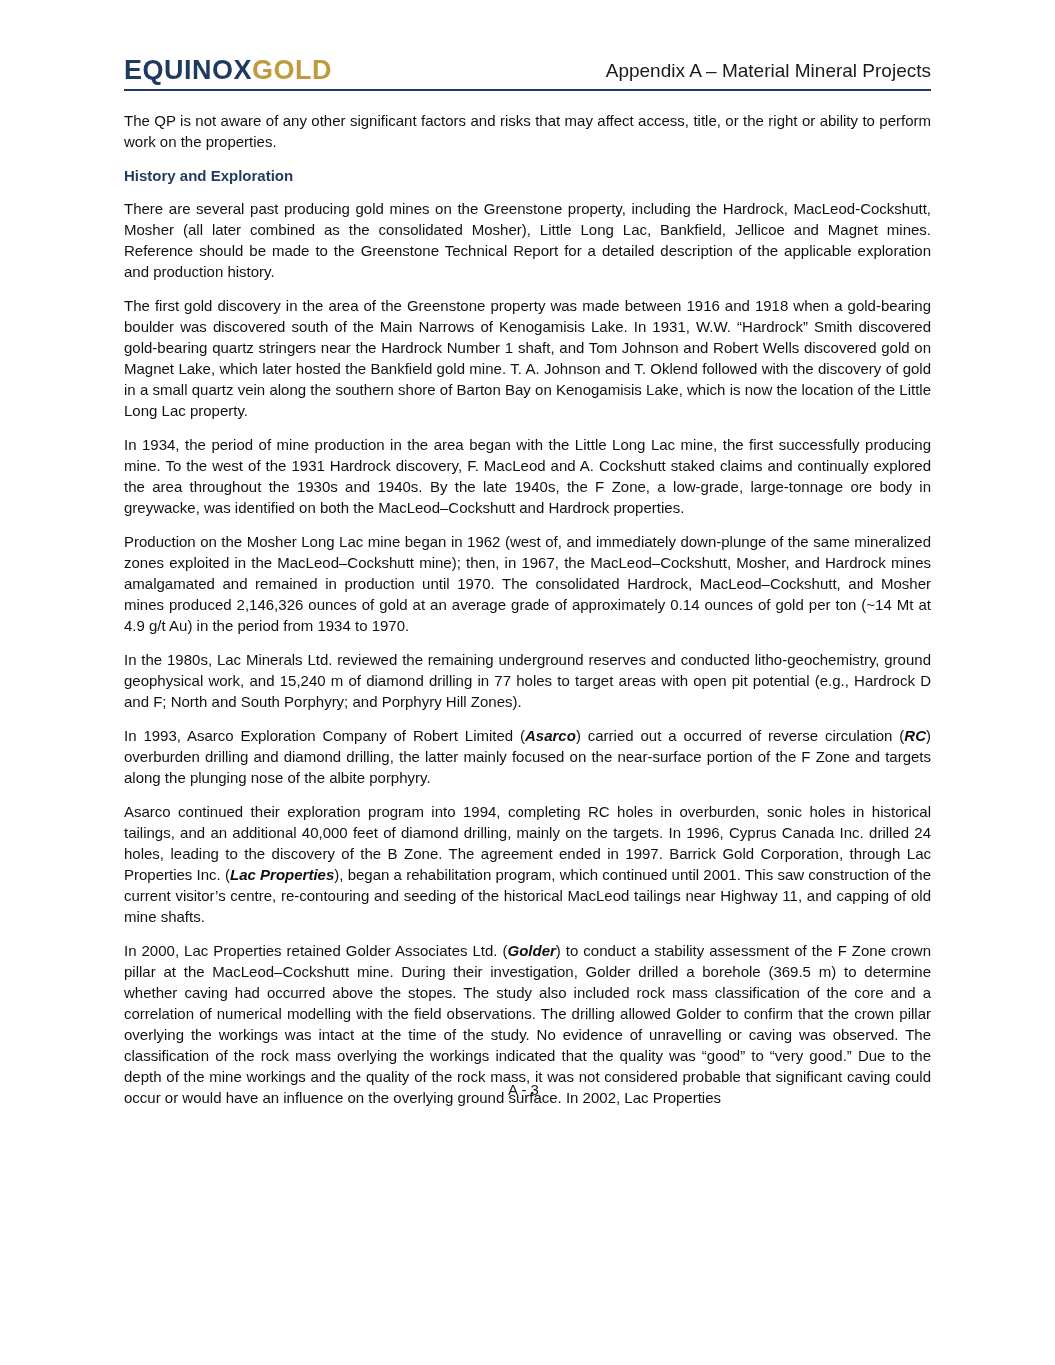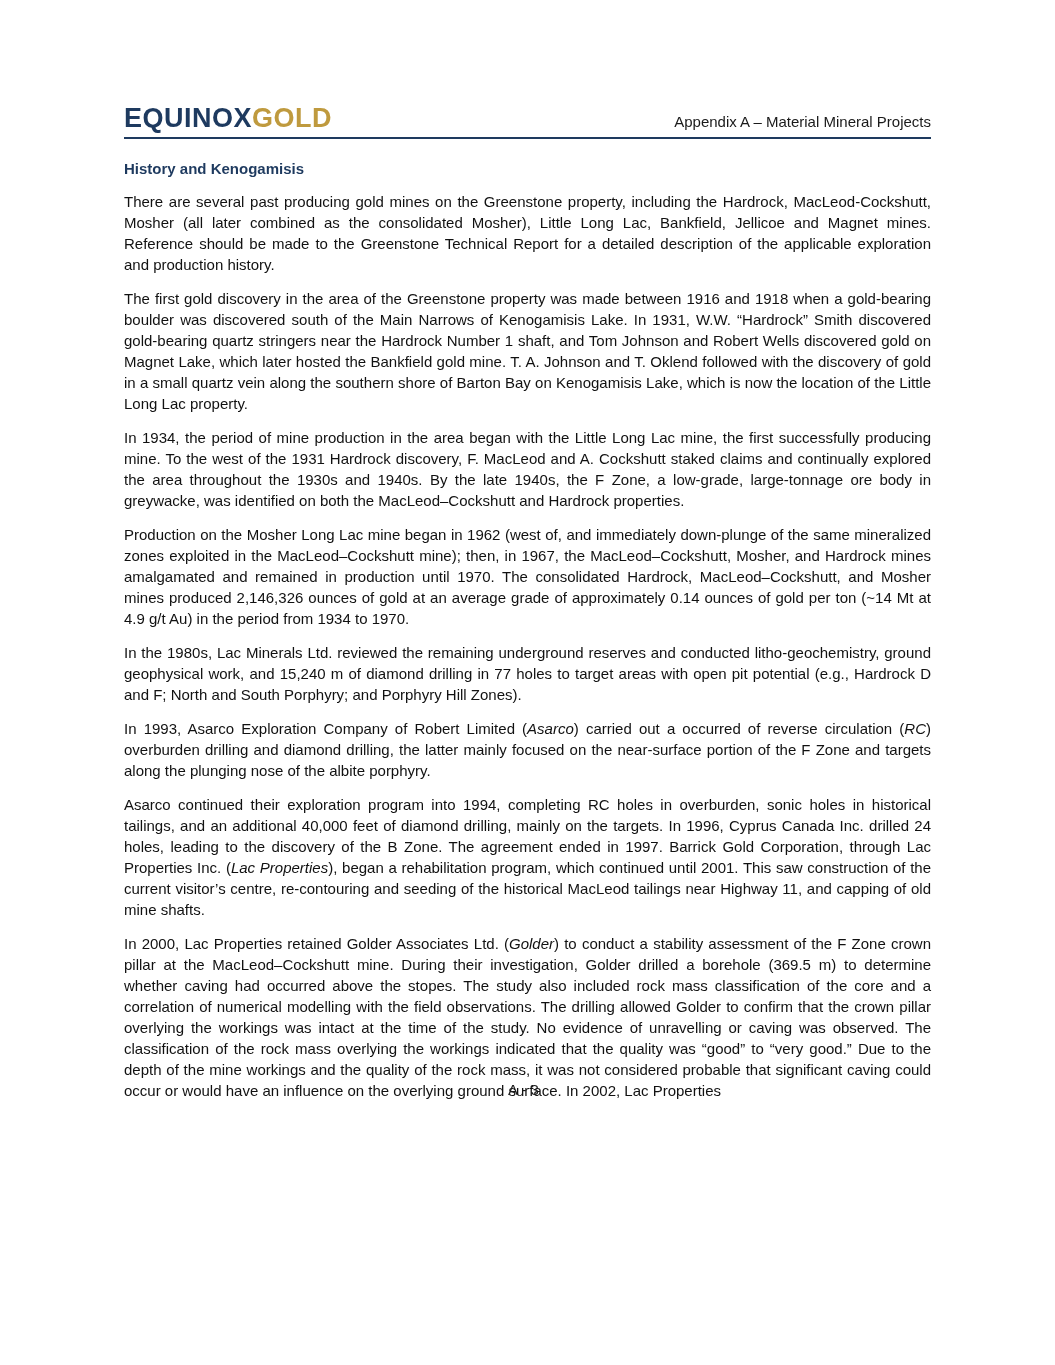--- a/index.html
+++ b/index.html
@@ -10,41 +10,41 @@
   html,body{margin:0;padding:0;background:#ffffff;}
   .page{
     position:relative;
     width:1055px;
     height:1153px;
     margin:0 auto;
     background:#ffffff;
     font-family:"Liberation Sans", sans-serif;
     color:var(--ink);
     box-sizing:border-box;
-    padding:105px 124px 0 124px;
+    padding:57px 124px 0 124px;
   }
   
   .header{
     display:flex;
     justify-content:space-between;
     align-items:flex-end;
     border-bottom:2px solid var(--navy);
     padding-bottom:5px;
   }
   .logo{
     font-weight:700;
     font-size:27px;
     letter-spacing:0.5px;
     line-height:1;
     white-space:nowrap;
   }
   .logo .logo-equinox{color:var(--navy);}
   .logo .logo-gold{color:var(--gold);}
   .header-title{
-    font-size:15px;
+    font-size:19px;
     color:#1a1a1a;
     padding-bottom:2px;
     white-space:nowrap;
   }
   
   .doc-body{
     margin-top:19px;
   }
   .para{
     font-size:15px;
@@ -52,21 +52,21 @@
     text-align:justify;
     margin:0 0 13px 0;
   }
   .section-heading{
     font-size:15px;
     line-height:21px;
     font-weight:700;
     color:var(--navy);
     margin:0 0 12px 0;
   }
-  .bi{font-weight:400;font-style:italic;margin-top:12px;}
+  .bi{font-weight:700;font-style:italic;margin-top:12px;}
   
   .footer{
     position:absolute;
     left:0;
     right:16px;
     bottom:55px;
     text-align:center;
     font-size:15px;
     color:#1a1a1a;
     margin-left:8px;
@@ -78,21 +78,22 @@
 <div class="page">
 
   <div class="header">
     <div class="logo">
       <span class="logo-equinox">EQUINOX</span><span class="logo-gold">GOLD</span>
     </div>
     <div class="header-title">Appendix A – Material Mineral Projects</div>
   </div>
 
   <div class="doc-body">
-      <h3 class="section-heading"><span>History and Kenogamisis</span></h3>
+      <p class="para"><span>The QP is not aware of any other significant factors and risks that may affect access, title, or the right or ability to perform work on the properties.</span></p>
+      <h3 class="section-heading"><span>History and Exploration</span></h3>
       <p class="para"><span>There are several past producing gold mines on the Greenstone property, including the Hardrock, MacLeod-Cockshutt, Mosher (all later combined as the consolidated Mosher), Little Long Lac, Bankfield, Jellicoe and Magnet mines. Reference should be made to the Greenstone Technical Report for a detailed description of the applicable exploration and production history.</span></p>
       <p class="para"><span>The first gold discovery in the area of the Greenstone property was made between 1916 and 1918 when a gold-bearing boulder was discovered south of the Main Narrows of Kenogamisis Lake. In 1931, W.W. “Hardrock” Smith discovered gold-bearing quartz stringers near the Hardrock Number 1 shaft, and Tom Johnson and Robert Wells discovered gold on Magnet Lake, which later hosted the Bankfield gold mine. T. A. Johnson and T. Oklend followed with the discovery of gold in a small quartz vein along the southern shore of Barton Bay on Kenogamisis Lake, which is now the location of the Little Long Lac property.</span></p>
       <p class="para"><span>In 1934, the period of mine production in the area began with the Little Long Lac mine, the first successfully producing mine. To the west of the 1931 Hardrock discovery, F. MacLeod and A. Cockshutt staked claims and continually explored the area throughout the 1930s and 1940s. By the late 1940s, the F Zone, a low-grade, large-tonnage ore body in greywacke, was identified on both the MacLeod–Cockshutt and Hardrock properties.</span></p>
       <p class="para"><span>Production on the Mosher Long Lac mine began in 1962 (west of, and immediately down-plunge of the same mineralized zones exploited in the MacLeod–Cockshutt mine); then, in 1967, the MacLeod–Cockshutt, Mosher, and Hardrock mines amalgamated and remained in production until 1970. The consolidated Hardrock, MacLeod–Cockshutt, and Mosher mines produced 2,146,326 ounces of gold at an average grade of approximately 0.14 ounces of gold per ton (~14 Mt at 4.9 g/t Au) in the period from 1934 to 1970.</span></p>
       <p class="para"><span>In the 1980s, Lac Minerals Ltd. reviewed the remaining underground reserves and conducted litho-geochemistry, ground geophysical work, and 15,240 m of diamond drilling in 77 holes to target areas with open pit potential (e.g., Hardrock D and F; North and South Porphyry; and Porphyry Hill Zones).</span></p>
       <p class="para"><span>In 1993, Asarco Exploration Company of Robert Limited (</span><span class="bi">Asarco</span><span>) carried out a occurred of reverse circulation (</span><span class="bi">RC</span><span>) overburden drilling and diamond drilling, the latter mainly focused on the near-surface portion of the F Zone and targets along the plunging nose of the albite porphyry.</span></p>
       <p class="para"><span>Asarco continued their exploration program into 1994, completing RC holes in overburden, sonic holes in historical tailings, and an additional 40,000 feet of diamond drilling, mainly on the targets. In 1996, Cyprus Canada Inc. drilled 24 holes, leading to the discovery of the B Zone. The agreement ended in 1997. Barrick Gold Corporation, through Lac Properties Inc. (</span><span class="bi">Lac Properties</span><span>), began a rehabilitation program, which continued until 2001. This saw construction of the current visitor’s centre, re-contouring and seeding of the historical MacLeod tailings near Highway 11, and capping of old mine shafts.</span></p>
       <p class="para"><span>In 2000, Lac Properties retained Golder Associates Ltd. (</span><span class="bi">Golder</span><span>) to conduct a stability assessment of the F Zone crown pillar at the MacLeod–Cockshutt mine. During their investigation, Golder drilled a borehole (369.5 m) to determine whether caving had occurred above the stopes. The study also included rock mass classification of the core and a correlation of numerical modelling with the field observations. The drilling allowed Golder to confirm that the crown pillar overlying the workings was intact at the time of the study. No evidence of unravelling or caving was observed. The classification of the rock mass overlying the workings indicated that the quality was “good” to “very good.” Due to the depth of the mine workings and the quality of the rock mass, it was not considered probable that significant caving could occur or would have an influence on the overlying ground surface. In 2002, Lac Properties</span></p>
     </div>
 

